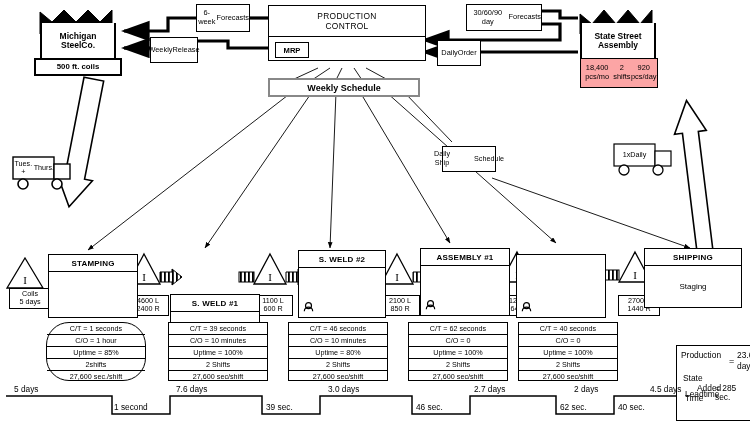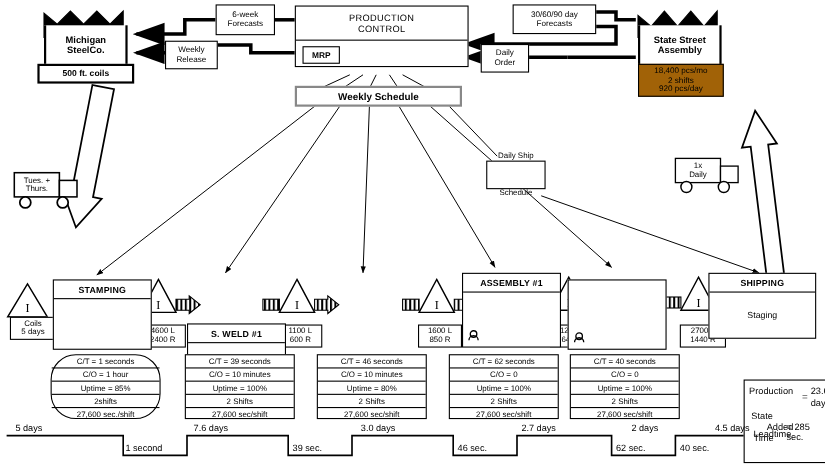--- a/index.html
+++ b/index.html
@@ -1,19 +1,19 @@
 <!DOCTYPE html>
 <html><head>
 <meta charset="utf-8">
 <style>
   html,body{margin:0;padding:0;background:#ffffff;}
   body{width:750px;height:426px;position:relative;overflow:hidden;
        font-family:"Liberation Sans","DejaVu Sans",sans-serif;color:#000;}
   #vsm{position:absolute;left:0;top:0;width:750px;height:426px;}
-  .col{display:flex;flex-direction:column;align-items:center;justify-content:center;text-align:center;}
+  .col{display:flex;flex-direction:row;align-items:center;justify-content:center;text-align:center;}
 
   
   .factory{position:absolute;}
   .factory .body{position:absolute;left:0;bottom:0;width:100%;height:72%;
      background:#fff;border:2px solid #000;border-top:none;
      display:flex;align-items:center;justify-content:center;text-align:center;
      font-size:8.5px;line-height:1.15;font-weight:600;}
 
   
   .proc{background:#fff;border:1.7px solid #000;position:absolute;}
@@ -204,21 +204,21 @@
   <div class="tbox" style="left:34px;top:58px;width:84px;height:14px;border-width:2px;font-weight:600;">500 ft. coils</div>
 
   <div class="factory" style="left:580px;top:10px;width:72px;height:52px;">
     <div class="body">
       <span>
         <span>State Street</span><br>
         <span>Assembly</span>
       </span>
     </div>
   </div>
-  <div class="col" style="position:absolute;left:580px;top:58px;width:76px;height:28px;background:#a16207;border:1.3px solid #000;font-size:7.4px;line-height:1.2;">
+  <div class="col" style="position:absolute;left:580px;top:58px;width:76px;height:28px;background:#fca5a5;border:1.3px solid #000;font-size:7.4px;line-height:1.2;">
     <div>18,400 pcs/mo</div>
     <div>2 shifts</div>
     <div>920 pcs/day</div>
   </div>
 
   <div style="position:absolute;left:268px;top:5px;width:156px;height:54px;background:#fff;border:1.6px solid #000;">
     <div style="position:absolute;left:0;top:0;width:100%;height:30px;border-bottom:1.6px solid #000;
                 display:flex;flex-direction:column;align-items:center;justify-content:center;
                 font-size:8.4px;line-height:1.25;letter-spacing:.3px;">
       <div>PRODUCTION</div>
@@ -270,37 +270,44 @@
   </div>
   <div class="invlbl" style="left:127px;top:295px;width:36px;">
     <div>4600 L</div>
     <div>2400 R</div>
   </div>
   <div class="invlbl" style="left:253px;top:295px;width:34px;">
     <div>1100 L</div>
     <div>600 R</div>
   </div>
   <div class="invlbl" style="left:380px;top:295px;width:34px;">
-    <div>1600 L</div>
+    <div>2100 L</div>
     <div>850 R</div>
   </div>
   <div class="invlbl" style="left:500px;top:295px;width:34px;">
     <div>1200 L</div>
     <div>640 R</div>
   </div>
   <div class="invlbl" style="left:618px;top:295px;width:36px;">
     <div>2700 L</div>
     <div>1440 R</div>
   </div>
 
   <div class="proc" style="left:48px;top:254px;width:88px;height:62px;">
     <div class="ttl">STAMPING</div>
   </div>
   <div class="proc" style="left:170px;top:250px;width:88px;height:66px;margin-top:44px;">
     <div class="ttl">S. WELD #1</div>
+    <svg class="opr" viewBox="0 0 14 14">
+      <circle cx="7" cy="5" r="3.2" fill="none" stroke="#000" stroke-width="1.3"></circle>
+      <path d="M2.5,11 A4.5,4.5 0 0 1 11.5,11" fill="none" stroke="#000" stroke-width="1.3"></path>
+    </svg>
+  </div>
+  <div class="proc" style="left:298px;top:250px;width:86px;height:66px;">
+    <div class="ttl">S. WELD #2</div>
     <svg class="opr" viewBox="0 0 14 14">
       <circle cx="7" cy="5" r="3.2" fill="none" stroke="#000" stroke-width="1.3"></circle>
       <path d="M2.5,11 A4.5,4.5 0 0 1 11.5,11" fill="none" stroke="#000" stroke-width="1.3"></path>
     </svg>
   </div>
   <div class="proc" style="left:420px;top:248px;width:88px;height:66px;">
     <div class="ttl">ASSEMBLY #1</div>
     <svg class="opr" viewBox="0 0 14 14">
       <circle cx="7" cy="5" r="3.2" fill="none" stroke="#000" stroke-width="1.3"></circle>
       <path d="M2.5,11 A4.5,4.5 0 0 1 11.5,11" fill="none" stroke="#000" stroke-width="1.3"></path>

